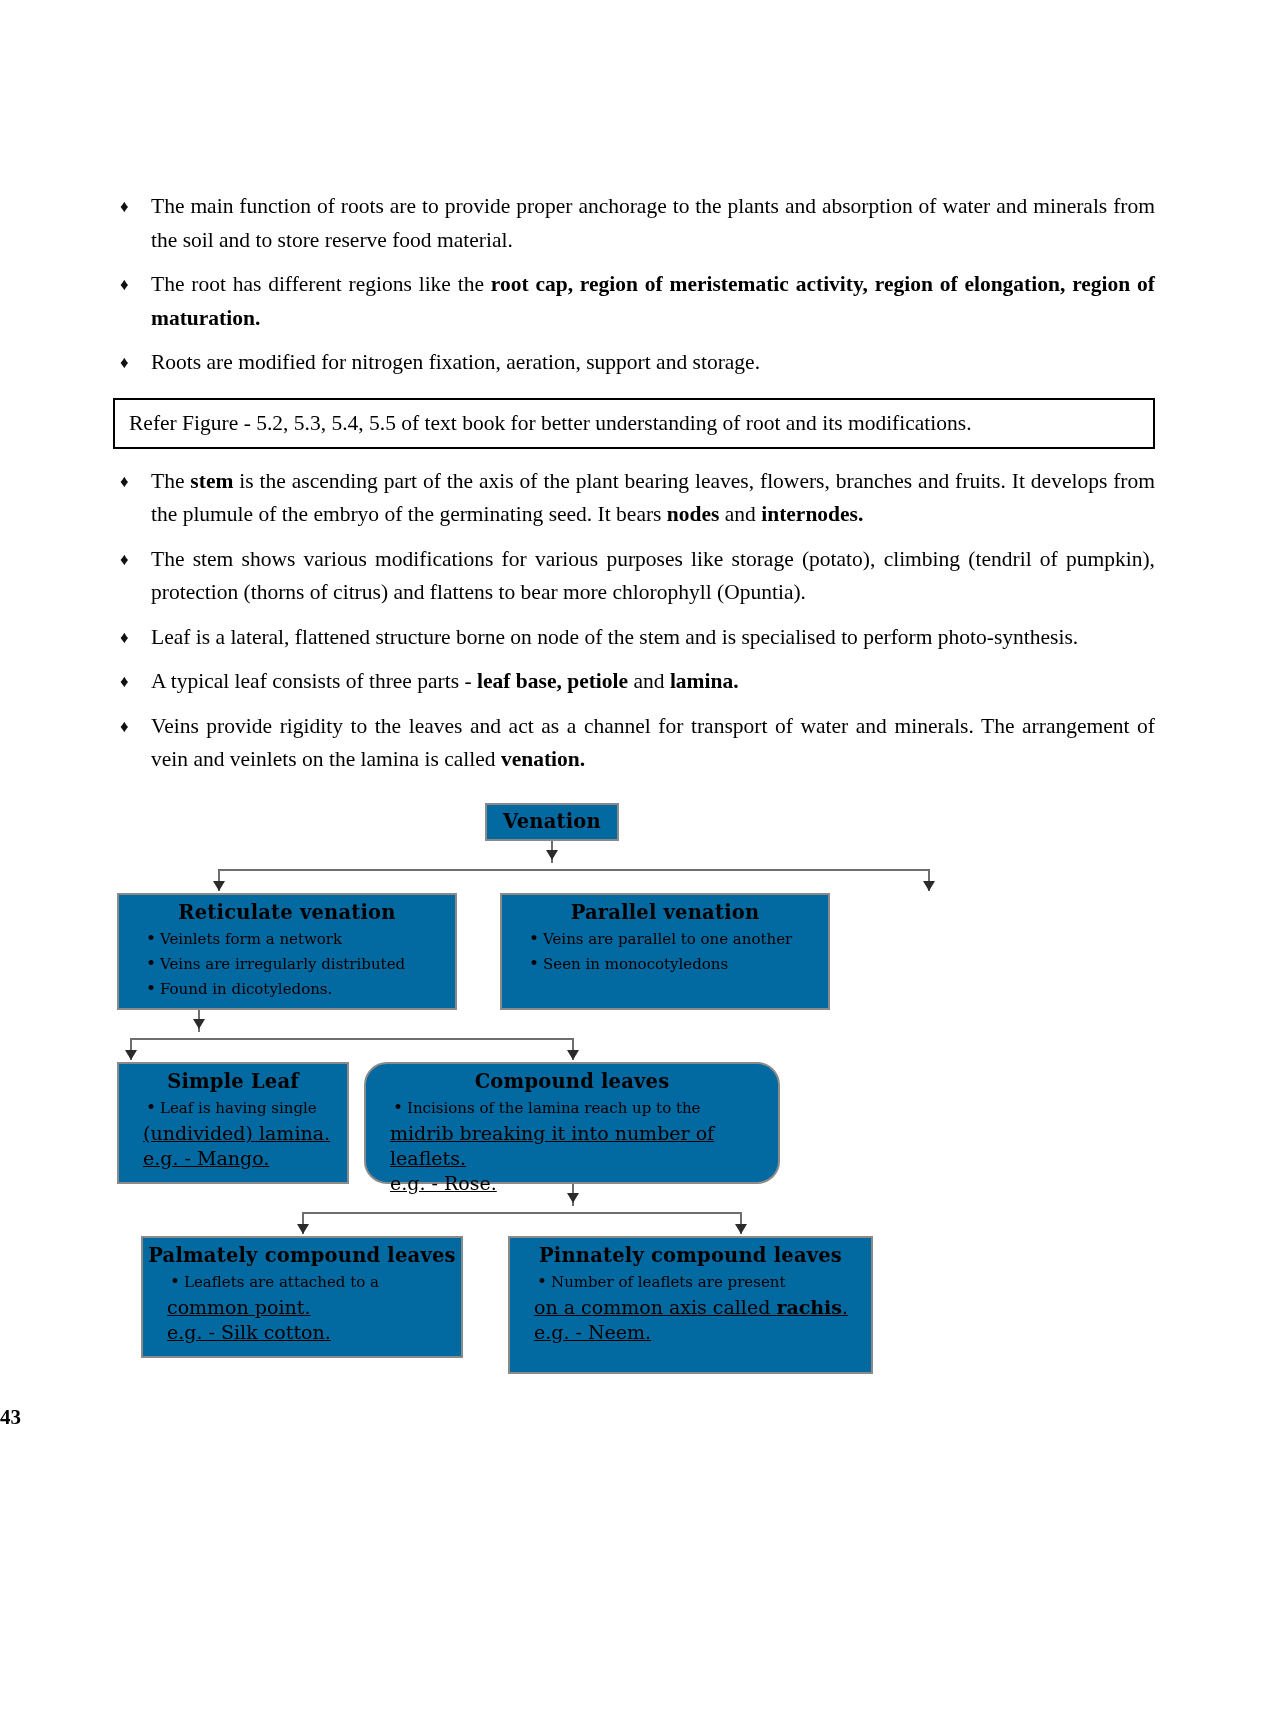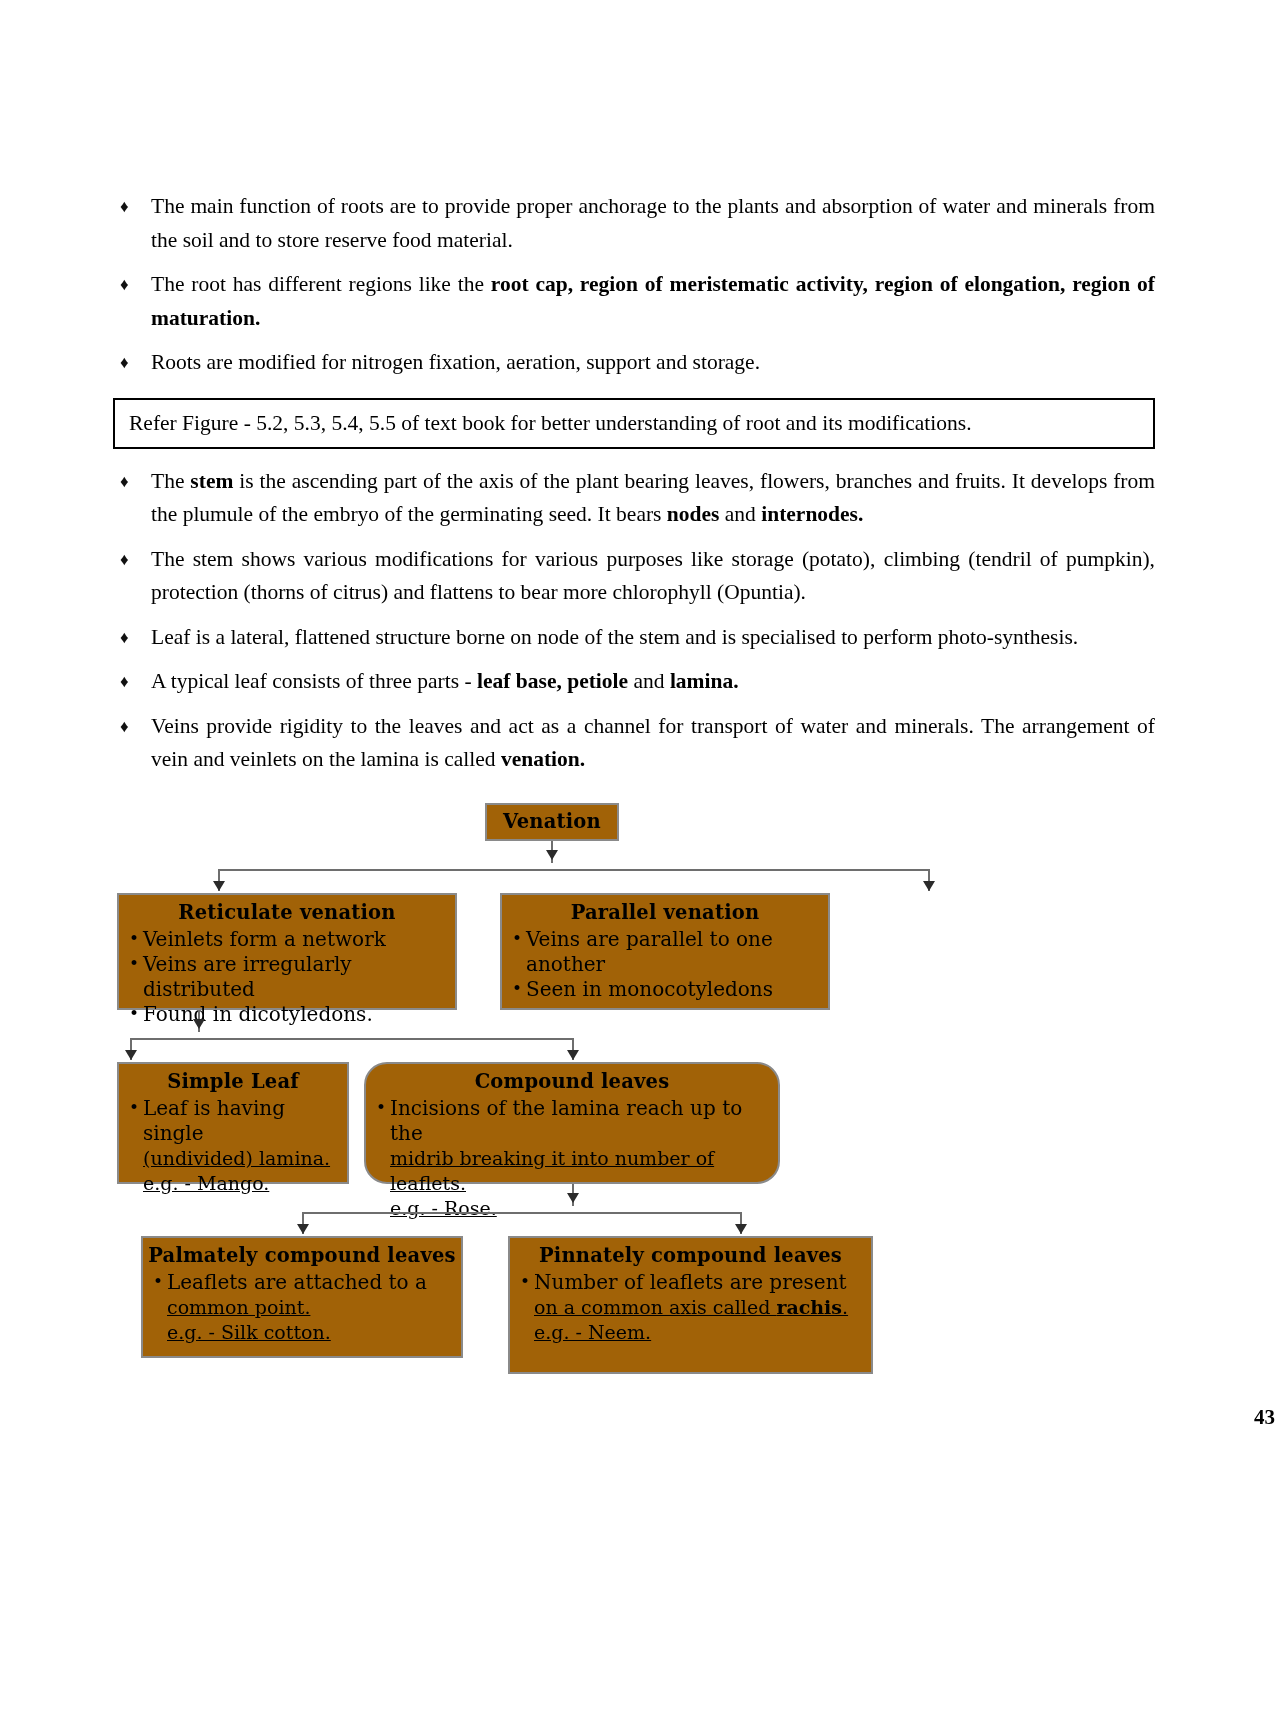--- a/index.html
+++ b/index.html
@@ -77,35 +77,35 @@
     width: 1042px;
     height: 485px;
     margin-top: 26px;
     margin-left: -5px;
     font-family: "DejaVu Serif", "Liberation Serif", serif;
   }
   .fc-box {
     position: absolute;
     border: 2px solid #8a8a8a;
     box-sizing: border-box;
-    background: #a16207;
+    background: #0369a1;
   }
   .fc-title {
     font-weight: bold;
     text-align: center;
     font-size: 19.5px;
     line-height: 24px;
     margin-top: 6px;
     letter-spacing: 0.2px;
   }
   .fc-list {
-    margin: 2px 0 0 0;
+    margin: 2px 0 0 17px;
     padding: 0;
     list-style: none;
-    font-size: 20px;
+    font-size: 15px;
     line-height: 25px;
   }
   .fc-list li {
     padding-left: 15px;
     position: relative;
     margin: 0 0 0 9px;
   }
   .fc-list li::before {
     content: "\2022";
     position: absolute;
@@ -134,21 +134,21 @@
     border-right: 6px solid transparent;
     border-top: 10px solid #2b2b2b;
   }
 
   
   .page-number {
     position: absolute;
     left: 0;
     width: 1275px;
     top: 1405px;
-    text-align: right;
+    text-align: left;
     font-size: 21px;
     font-weight: bold;
   }
 </style>
 </head>
 <body>
 
 <div class="page">
 
   <div class="bullet-row">

